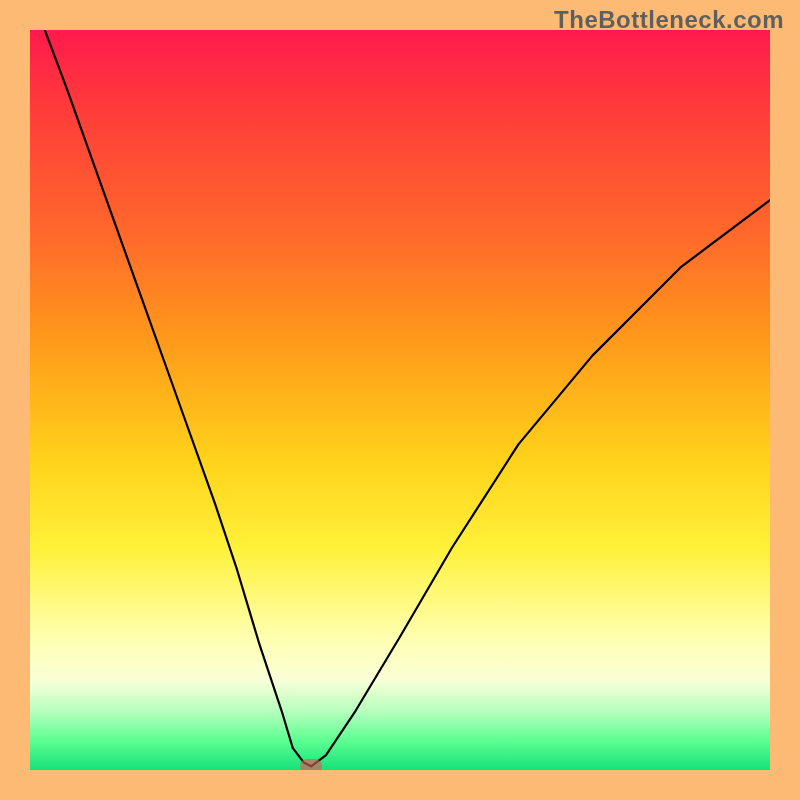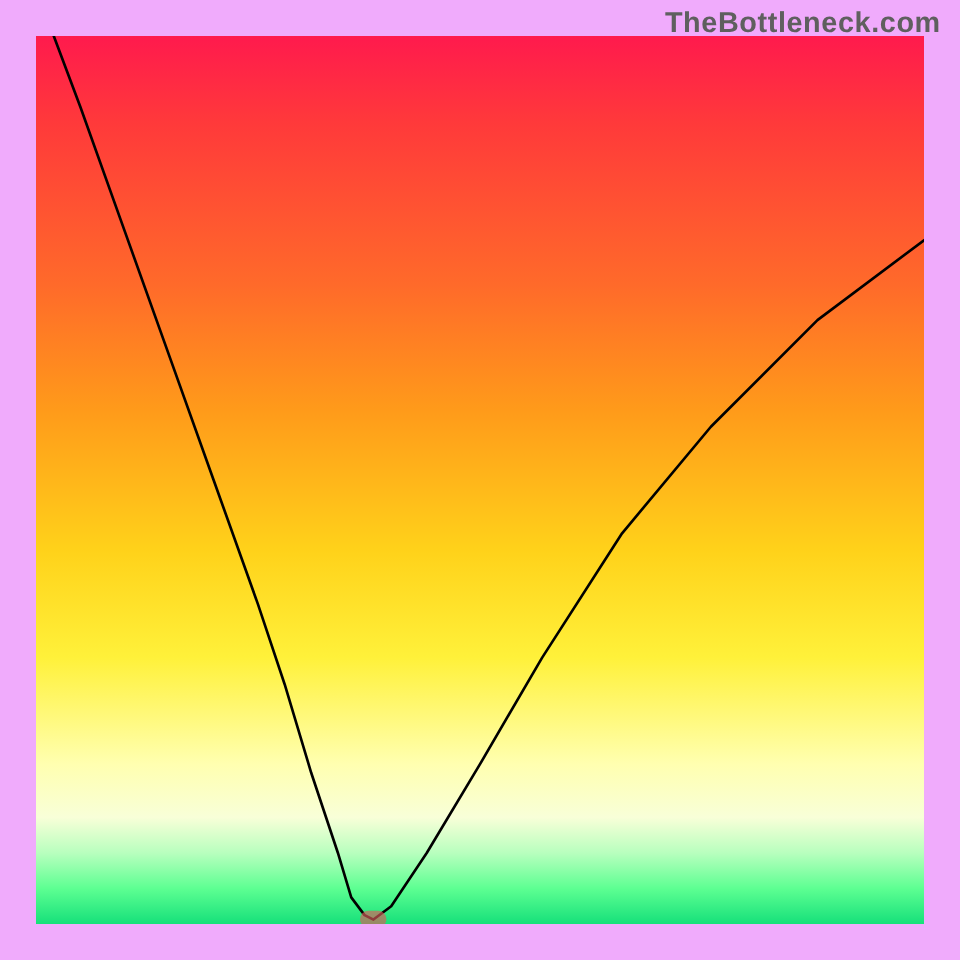--- a/index.html
+++ b/index.html
@@ -5,21 +5,21 @@
   body {
     margin: 0;
     padding: 0;
     background: #fff;
     font-family: Arial, Helvetica, sans-serif;
   }
   .stage {
     position: relative;
     width: 800px;
     height: 800px;
-    background: #f0abfc;
+    background: #fdba74;
     overflow: hidden;
   }
   .watermark {
     position: absolute;
     top: 6px;
     right: 16px;
     font-size: 24px;
     font-weight: 600;
     color: #5f5f5f;
     letter-spacing: 0.5px;

